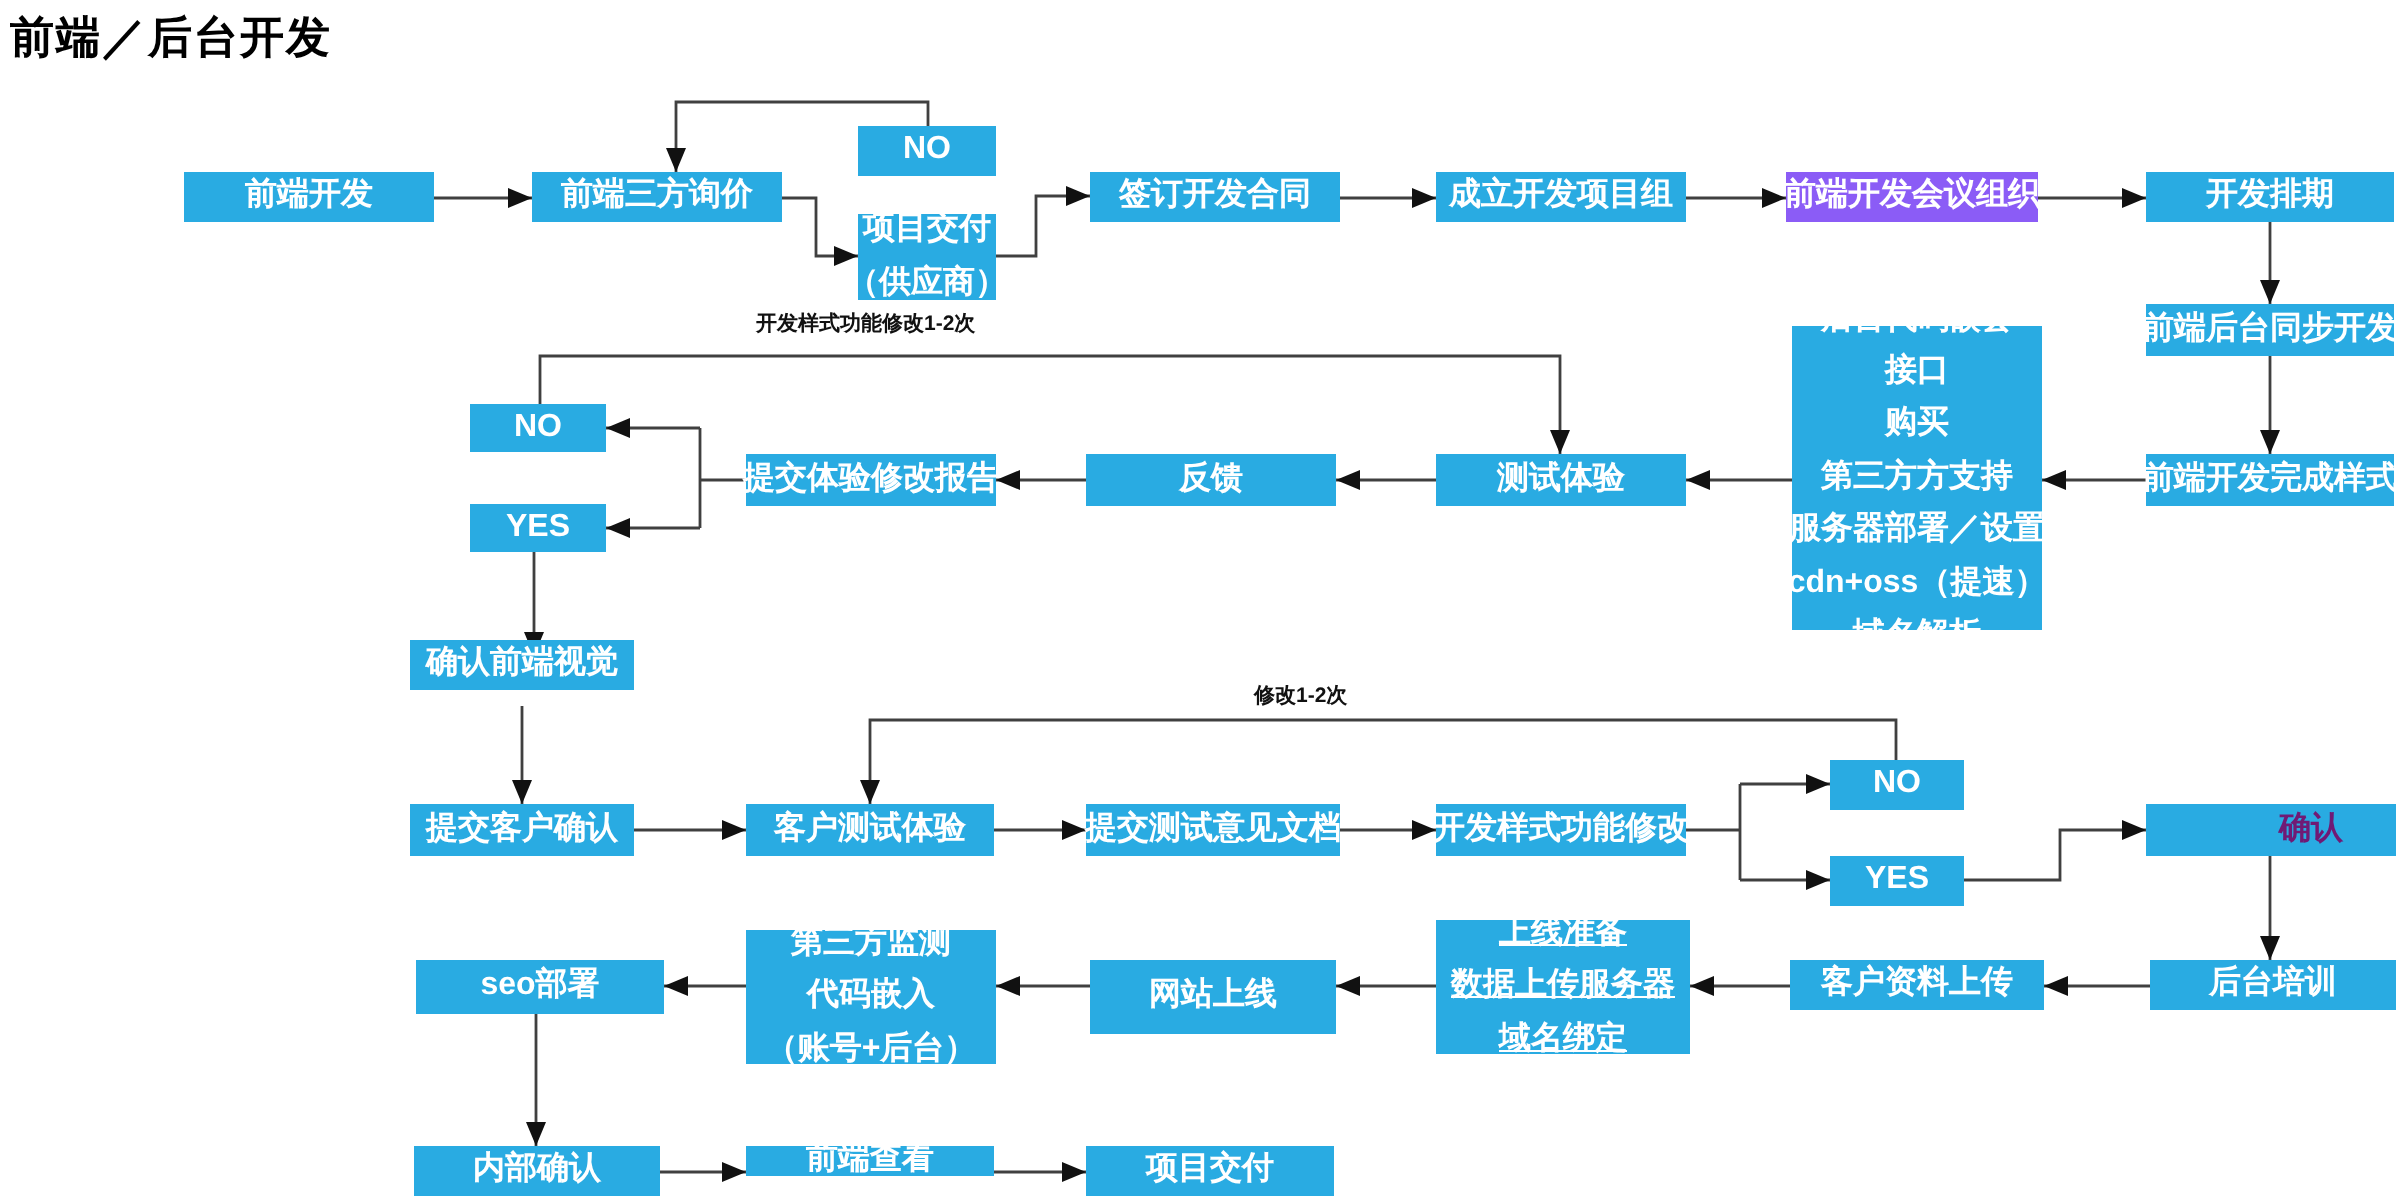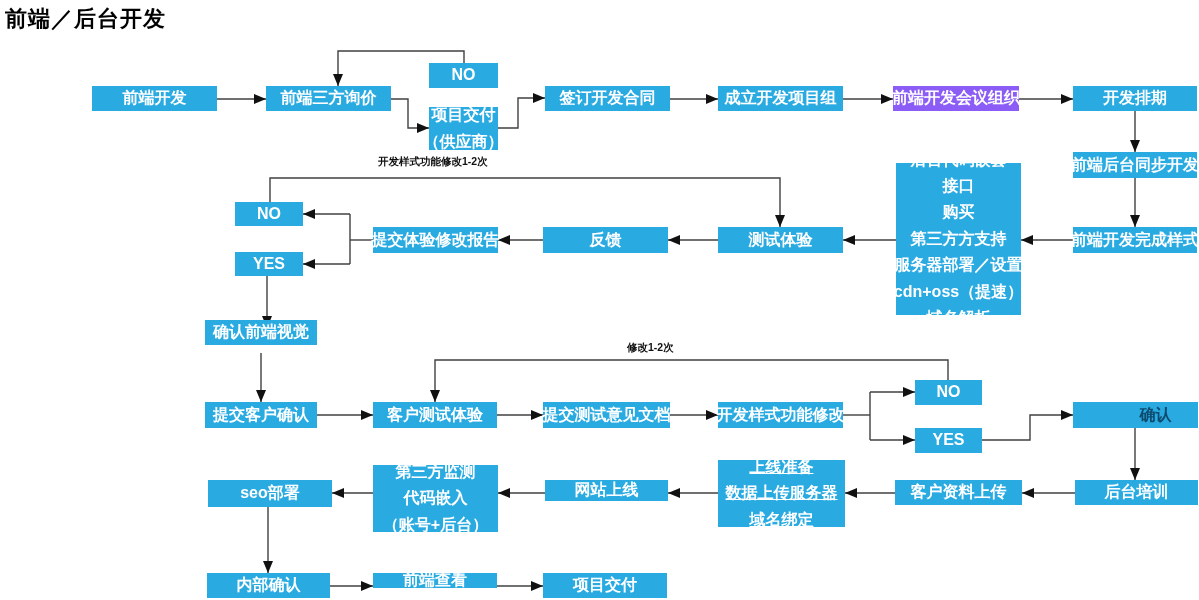--- a/index.html
+++ b/index.html
@@ -170,35 +170,35 @@
     </div>
     <div class="node" style="left: 718px; top: 402px; width: 125px; height: 26px; background: rgb(41, 171, 226); color: rgb(255, 255, 255);">
       <div>开发样式功能修改</div>
     </div>
     <div class="node" style="left: 915px; top: 380px; width: 67px; height: 25px; background: rgb(41, 171, 226); color: rgb(255, 255, 255);">
       <div>NO</div>
     </div>
     <div class="node" style="left: 915px; top: 428px; width: 67px; height: 25px; background: rgb(41, 171, 226); color: rgb(255, 255, 255);">
       <div>YES</div>
     </div>
-    <div class="node" style="left: 1073px; top: 402px; width: 125px; height: 26px; background: rgb(41, 171, 226); color: #0c4a6e; padding-left: 40px;">
+    <div class="node" style="left: 1073px; top: 402px; width: 125px; height: 26px; background: rgb(41, 171, 226); color: #701a75; padding-left: 40px;">
       <div>确认</div>
     </div>
     <div class="node" style="left: 1075px; top: 480px; width: 123px; height: 25px; background: rgb(41, 171, 226); color: rgb(255, 255, 255);">
       <div>后台培训</div>
     </div>
     <div class="node" style="left: 895px; top: 480px; width: 127px; height: 25px; background: rgb(41, 171, 226); color: rgb(255, 255, 255);">
       <div>客户资料上传</div>
     </div>
     <div class="node" style="left: 718px; top: 460px; width: 127px; height: 67px; background: rgb(41, 171, 226); color: rgb(255, 255, 255); text-decoration: underline;">
       <div>上线准备</div>
       <div>数据上传服务器</div>
       <div>域名绑定</div>
     </div>
-    <div class="node" style="left: 545px; top: 480px; width: 123px; height: 21px; background: rgb(41, 171, 226); color: rgb(255, 255, 255);">
+    <div class="node" style="left: 545px; top: 480px; width: 123px; height: 37px; background: rgb(41, 171, 226); color: rgb(255, 255, 255);">
       <div>网站上线</div>
     </div>
     <div class="node" style="left: 373px; top: 465px; width: 125px; height: 67px; background: rgb(41, 171, 226); color: rgb(255, 255, 255);">
       <div>第三方监测</div>
       <div>代码嵌入</div>
       <div>（账号+后台）</div>
     </div>
     <div class="node" style="left: 208px; top: 480px; width: 124px; height: 27px; background: rgb(41, 171, 226); color: rgb(255, 255, 255);">
       <div>seo部署</div>
     </div>

